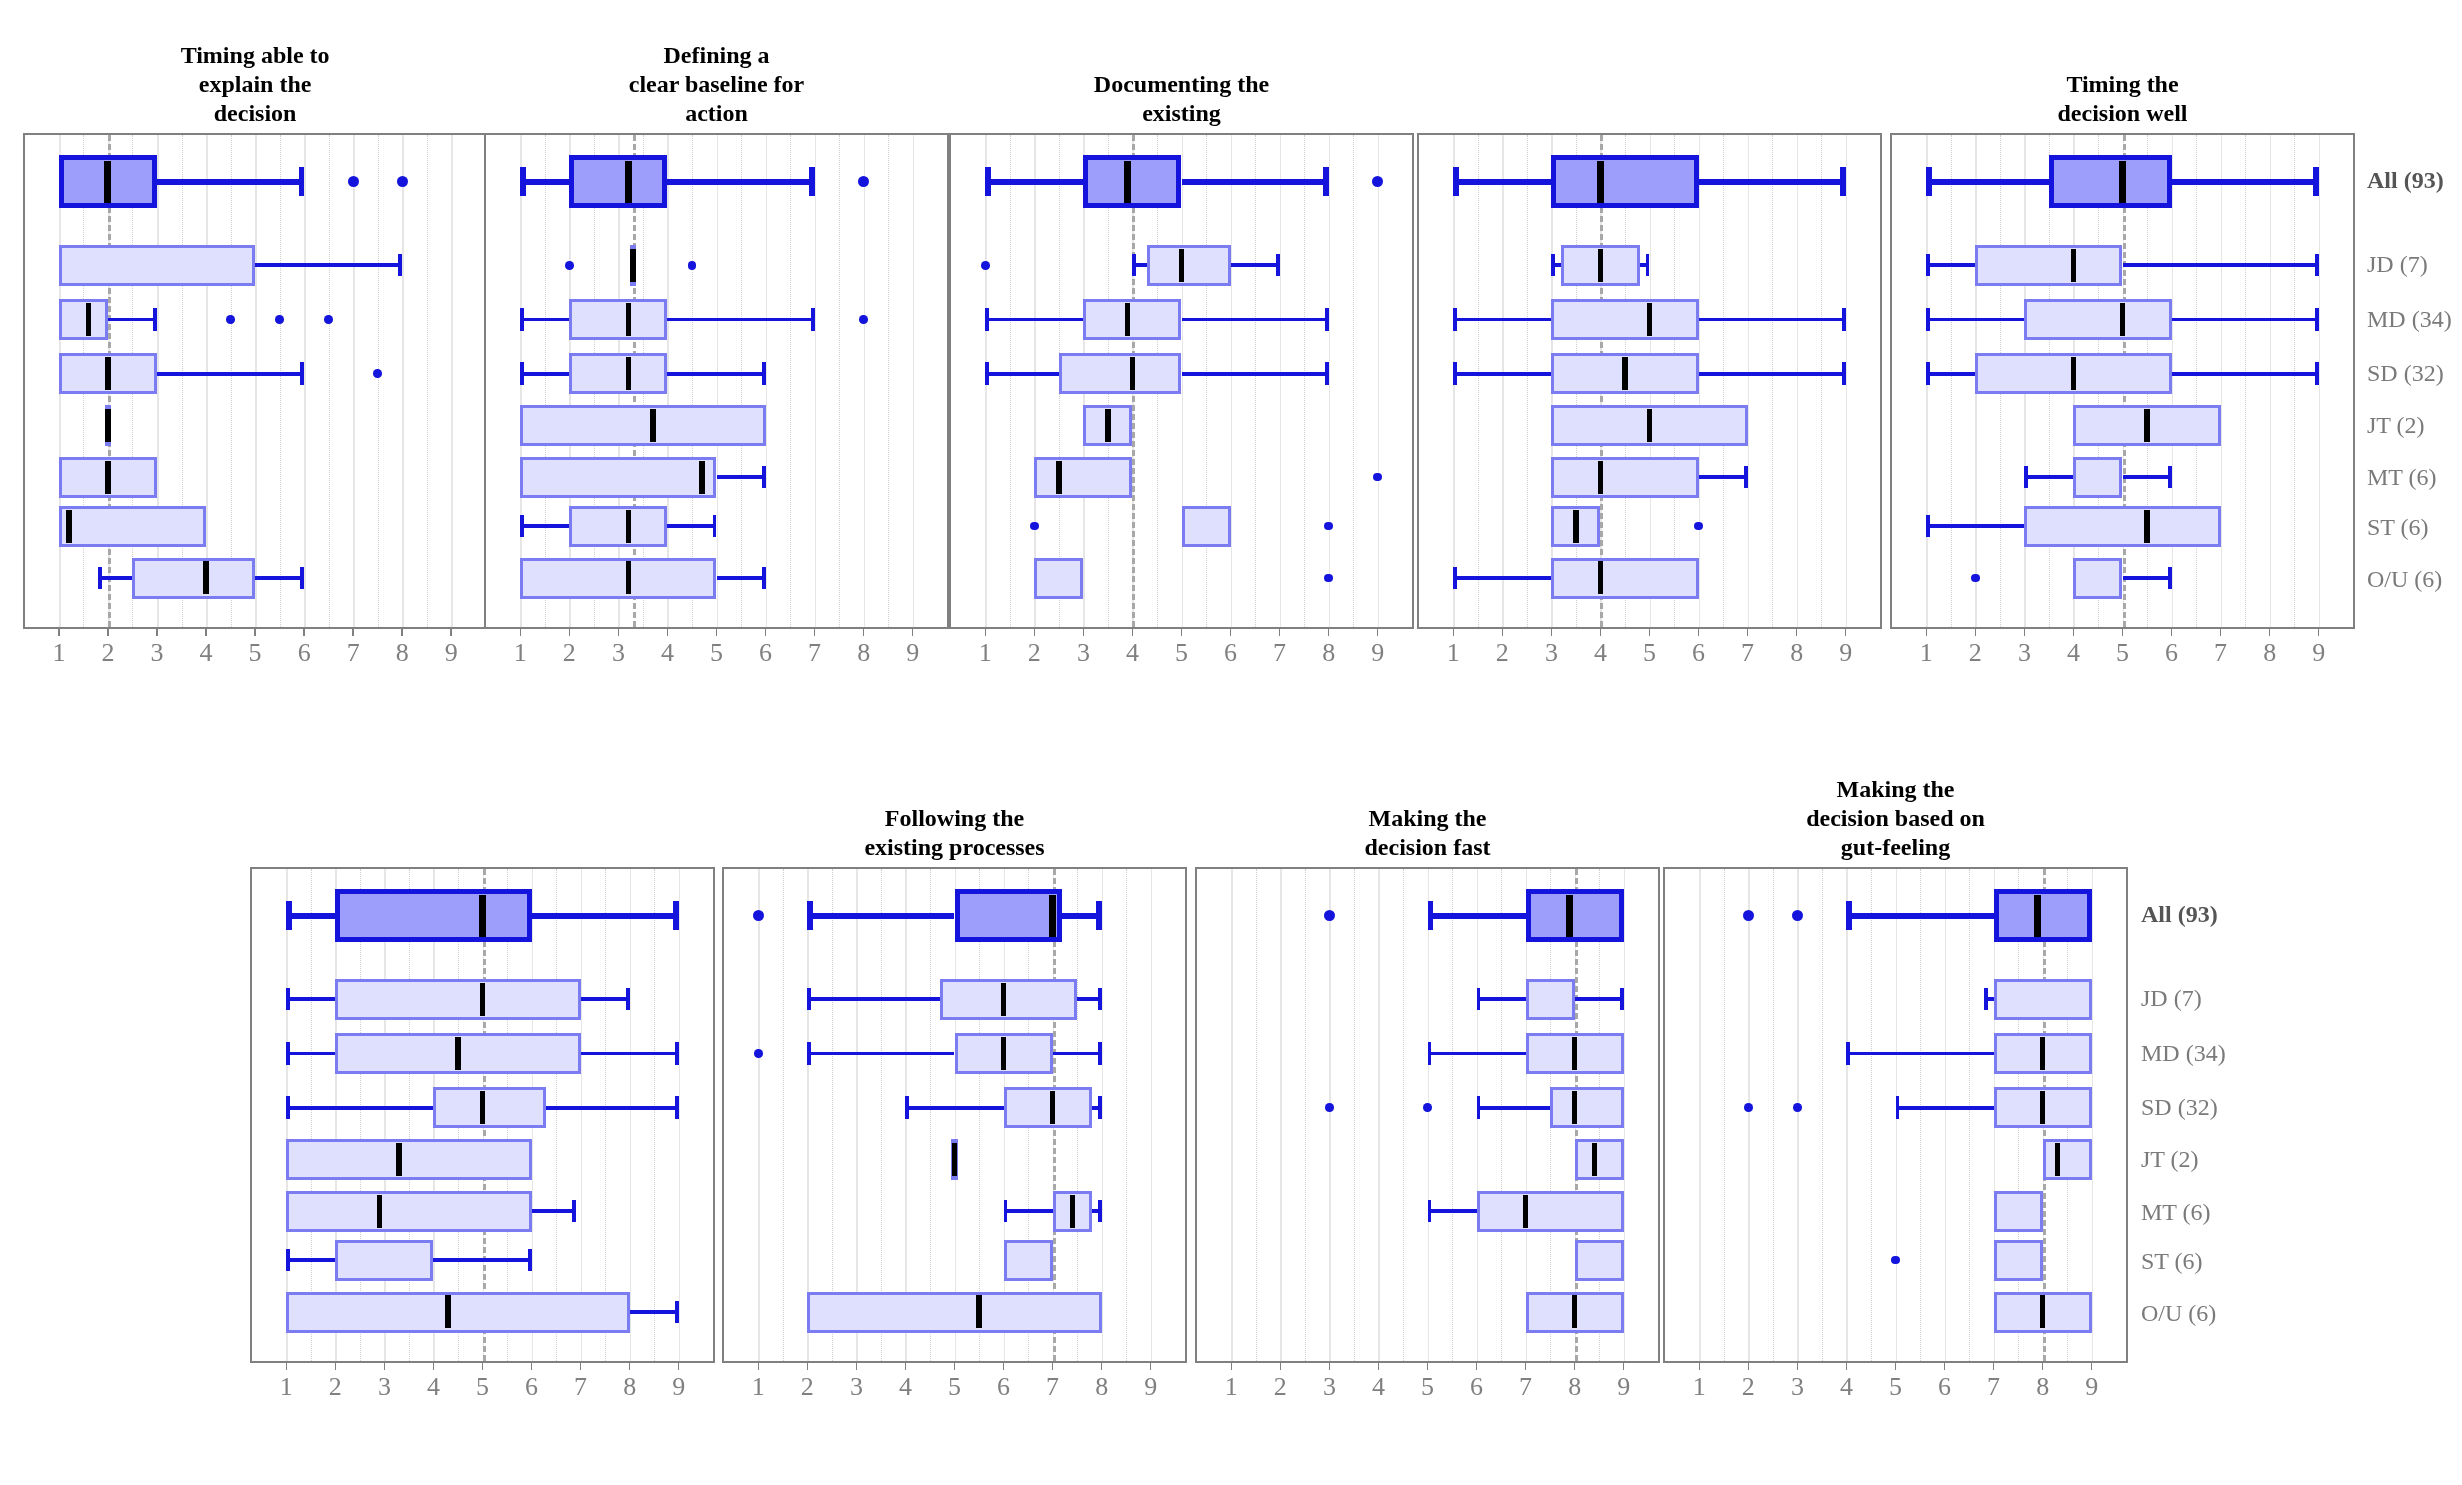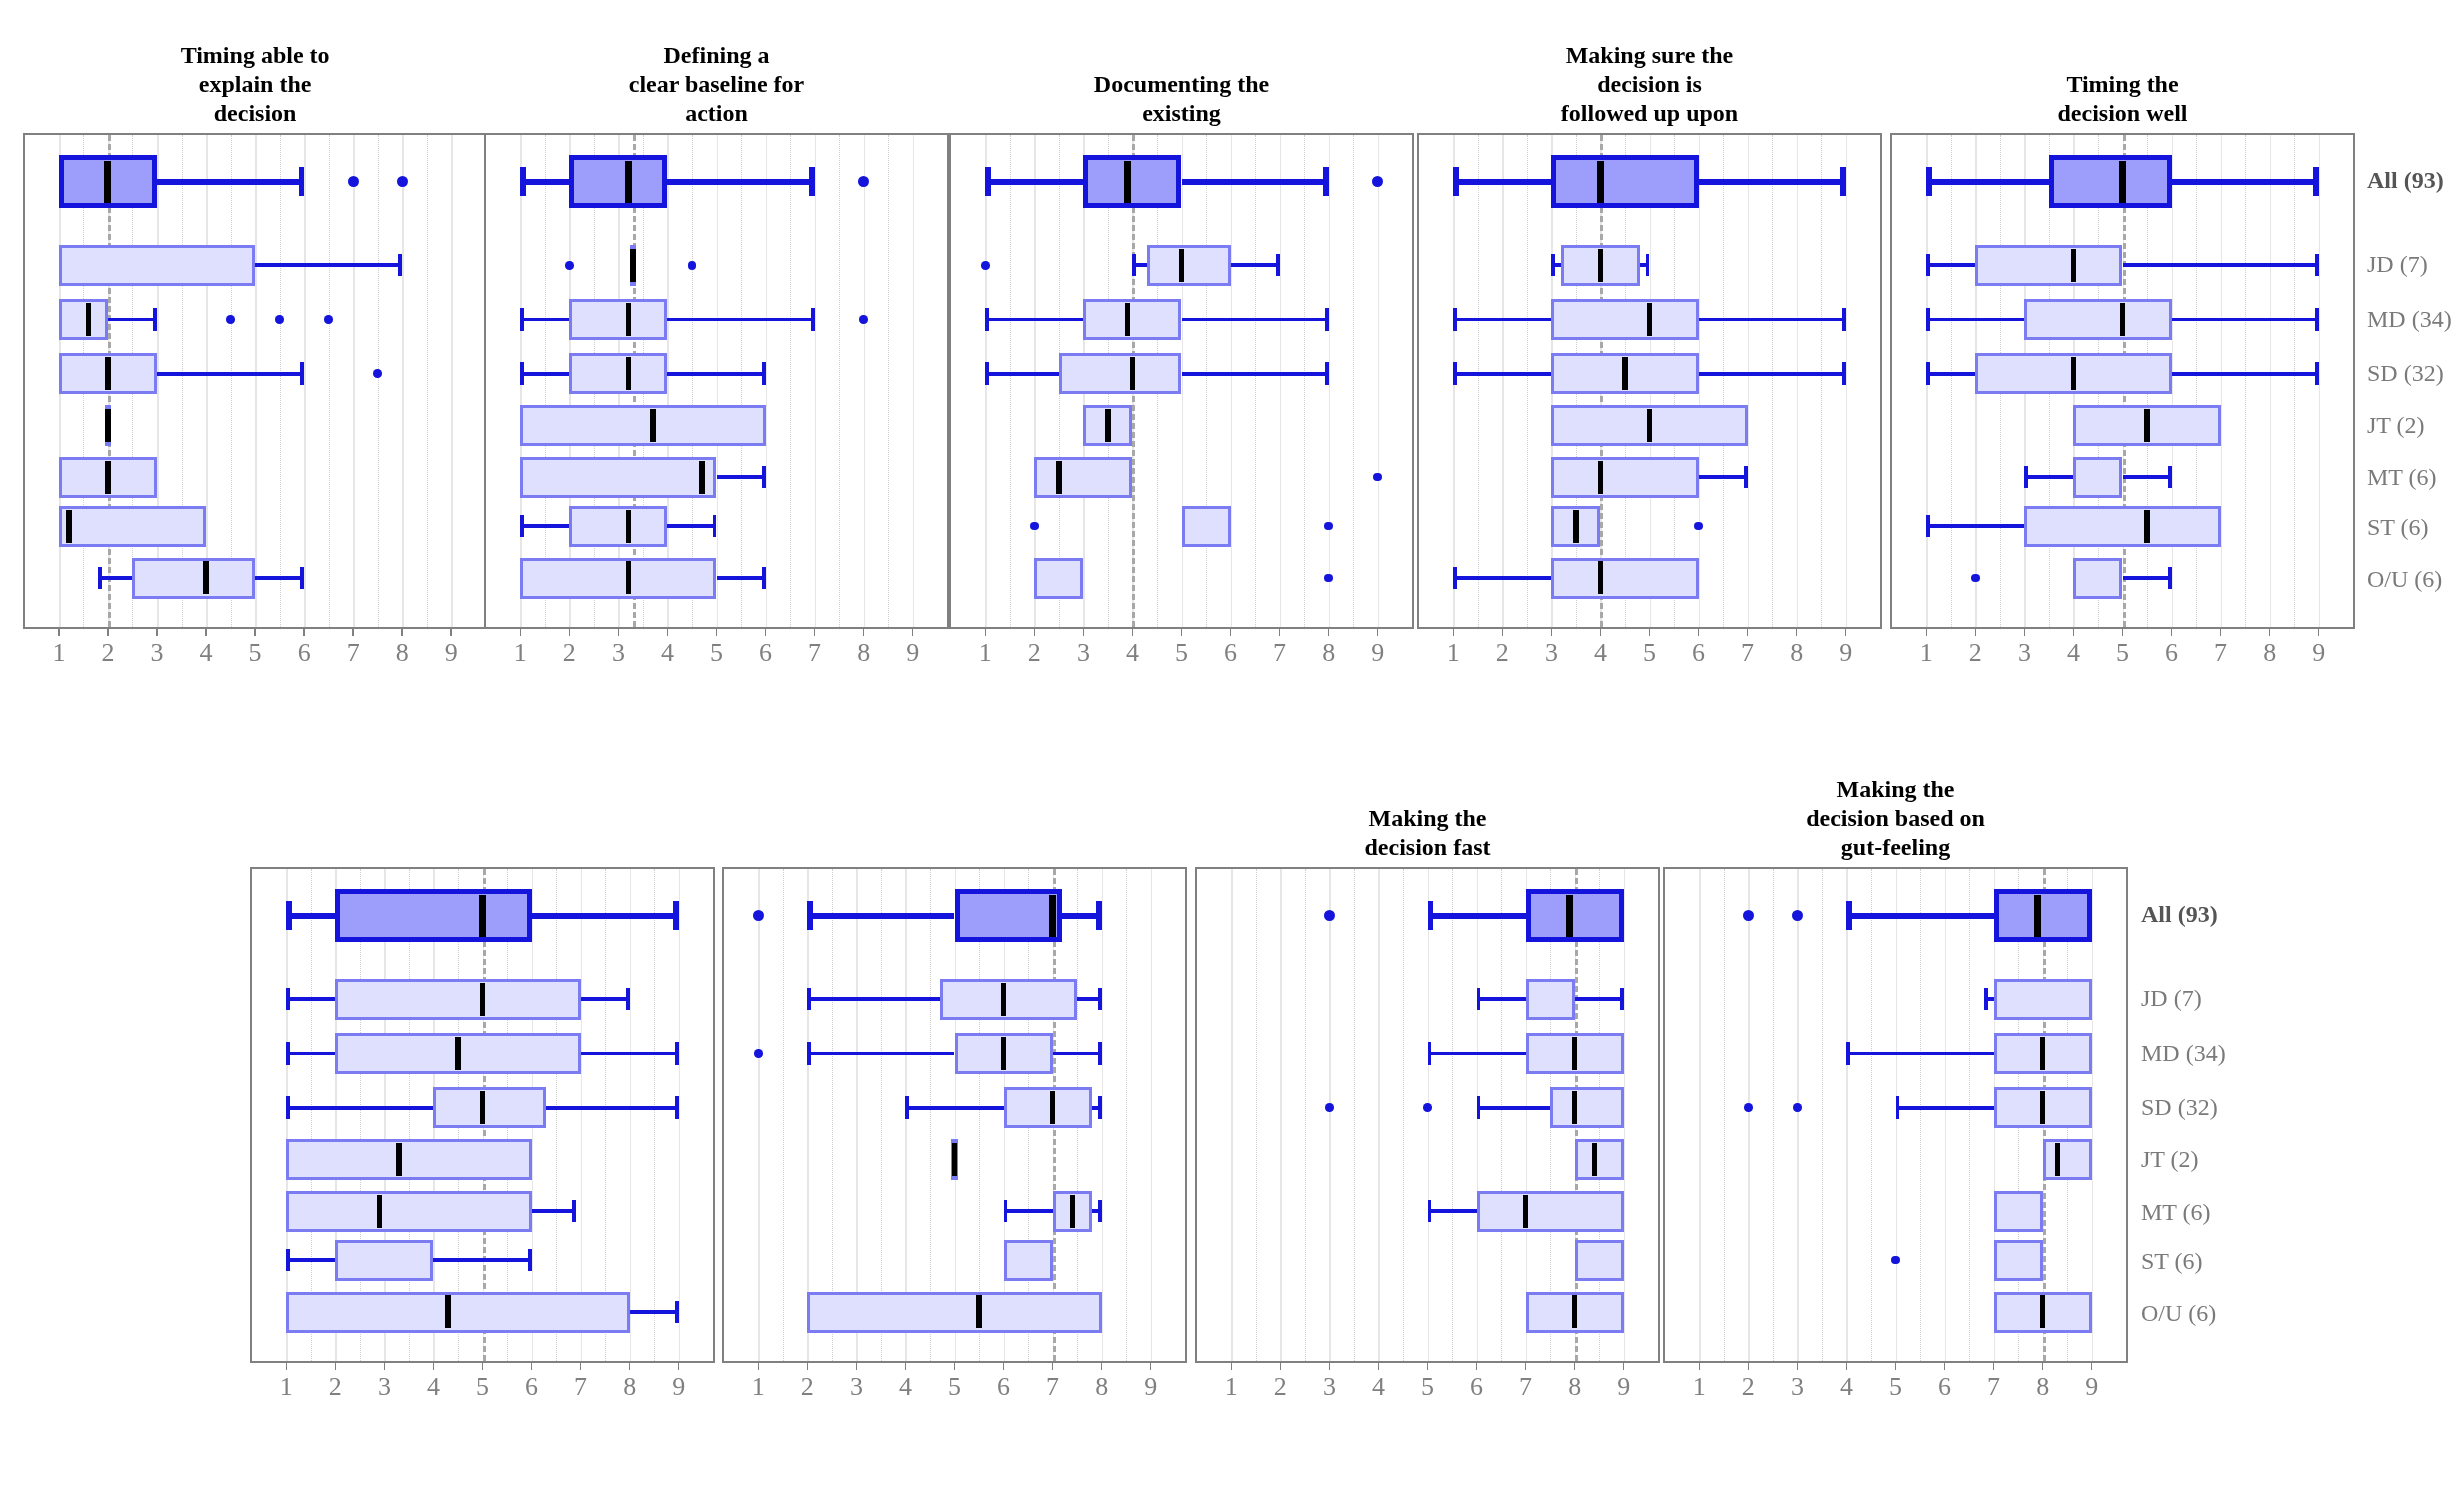--- a/index.html
+++ b/index.html
@@ -335,23 +335,20 @@
         <div class="ticklabel" style="left: 60.6383%;">6</div>
         <div class="tick" style="left: calc(71.2766% - 0.8px);"></div>
         <div class="ticklabel" style="left: 71.2766%;">7</div>
         <div class="tick" style="left: calc(81.9149% - 0.8px);"></div>
         <div class="ticklabel" style="left: 81.9149%;">8</div>
         <div class="tick" style="left: calc(92.5532% - 0.8px);"></div>
         <div class="ticklabel" style="left: 92.5532%;">9</div>
       </div>
     </div>
     <div class="panel" style="left: 1417px; top: 133px; width: 465px; height: 496px;">
-      <div class="panel-title">Making sure the
-decision is
-followed up upon</div>
       <div class="axes">
         <div class="plotarea">
           <div class="grid-major" style="left: 7.44681%;"></div>
           <div class="grid-minor" style="left: 12.766%;"></div>
           <div class="grid-major" style="left: 18.0851%;"></div>
           <div class="grid-minor" style="left: 23.4043%;"></div>
           <div class="grid-major" style="left: 28.7234%;"></div>
           <div class="grid-minor" style="left: 34.0426%;"></div>
           <div class="grid-major" style="left: 39.3617%;"></div>
           <div class="grid-minor" style="left: 44.6809%;"></div>
@@ -629,20 +626,22 @@
         <div class="ticklabel" style="left: 60.6383%;">6</div>
         <div class="tick" style="left: calc(71.2766% - 0.8px);"></div>
         <div class="ticklabel" style="left: 71.2766%;">7</div>
         <div class="tick" style="left: calc(81.9149% - 0.8px);"></div>
         <div class="ticklabel" style="left: 81.9149%;">8</div>
         <div class="tick" style="left: calc(92.5532% - 0.8px);"></div>
         <div class="ticklabel" style="left: 92.5532%;">9</div>
       </div>
     </div>
     <div class="panel" style="left: 722px; top: 867px; width: 465px; height: 496px;">
+      <div class="panel-title">Following the
+existing processes</div>
       <div class="axes">
         <div class="plotarea">
           <div class="grid-major" style="left: 7.44681%;"></div>
           <div class="grid-minor" style="left: 12.766%;"></div>
           <div class="grid-major" style="left: 18.0851%;"></div>
           <div class="grid-minor" style="left: 23.4043%;"></div>
           <div class="grid-major" style="left: 28.7234%;"></div>
           <div class="grid-minor" style="left: 34.0426%;"></div>
           <div class="grid-major" style="left: 39.3617%;"></div>
           <div class="grid-minor" style="left: 44.6809%;"></div>

